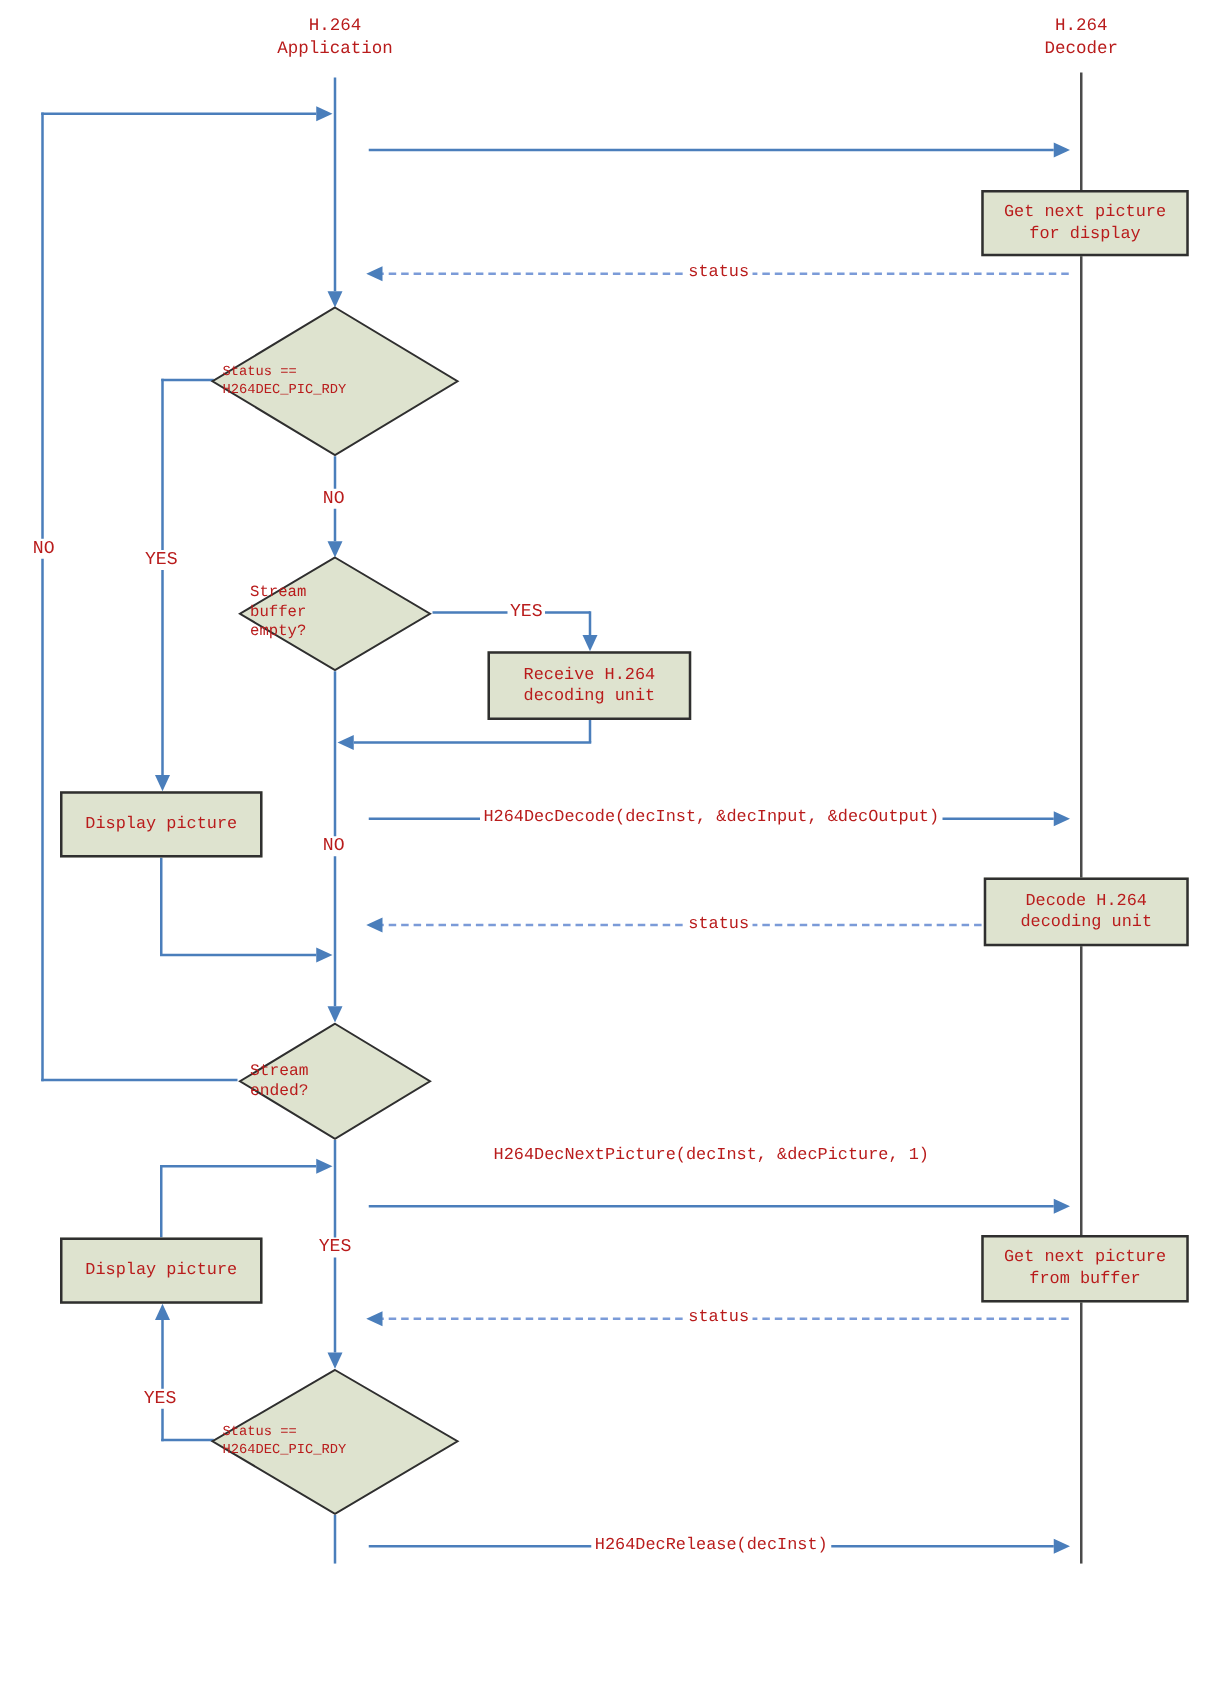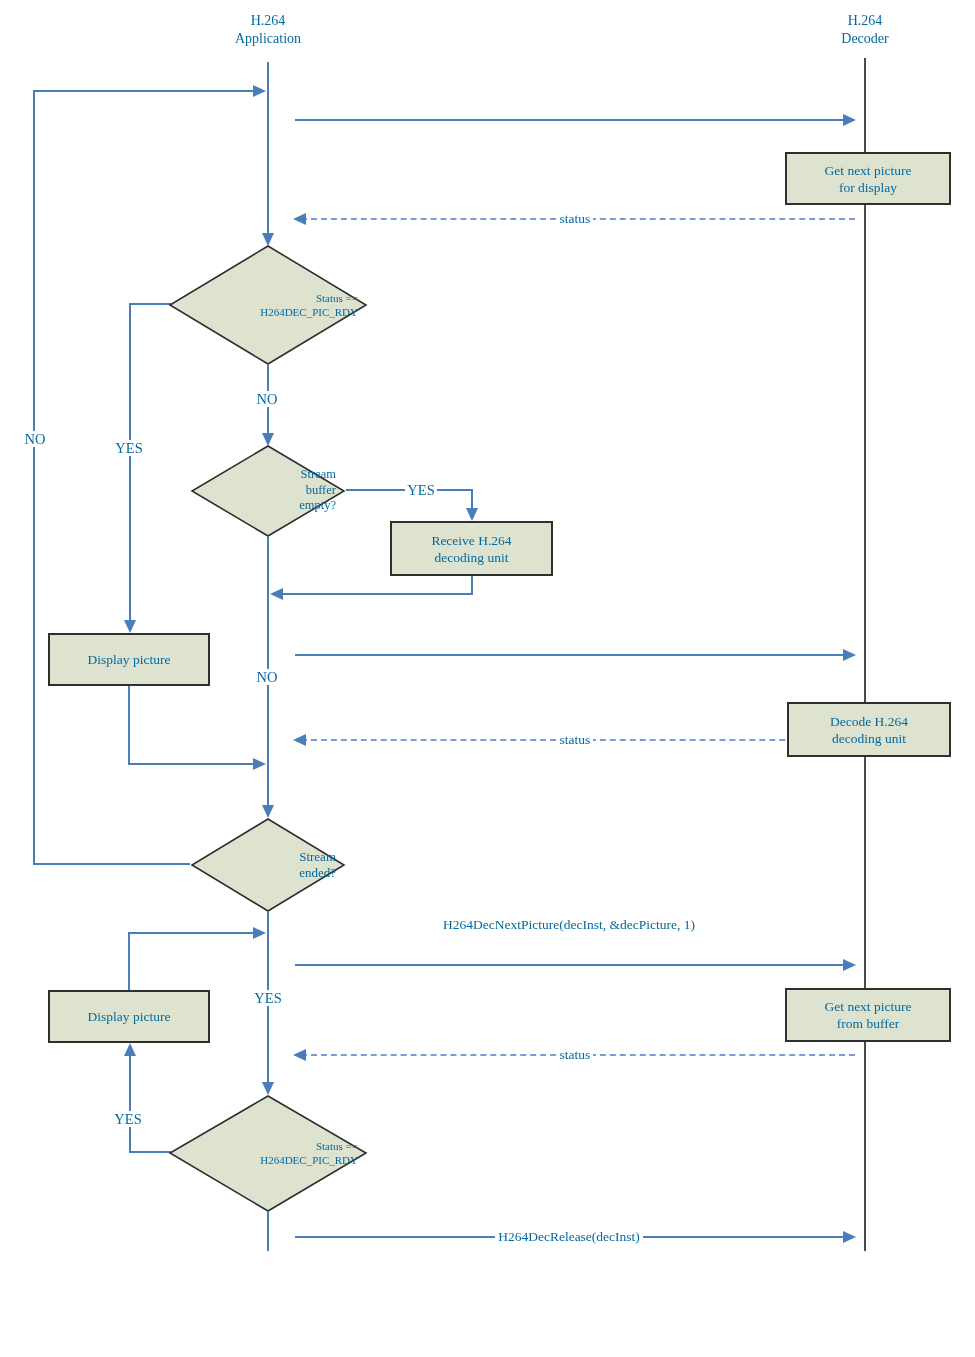--- a/index.html
+++ b/index.html
@@ -1,34 +1,34 @@
 <!DOCTYPE html>
 <html><head>
 <meta charset="utf-8">
 <style>
   html,body{margin:0;padding:0;background:#fff;}
   #canvas{position:relative;width:975px;height:1251px;background:#fff;overflow:hidden;
-          font-family:Liberation Serif, serif;color:#0369a1;}
+          font-family:Liberation Mono, monospace;color:#b91c1c;}
   
   .vl{position:absolute;width:2px;background:#4a7ebb;z-index:1;}
   .hl{position:absolute;height:2px;background:#4a7ebb;z-index:1;}
   .dark-vl{position:absolute;width:2px;background:#4a4a4a;z-index:0;}
   .dash{position:absolute;height:0;border-top:2px dashed #7b9bd8;z-index:1;}
   
   .ah{position:absolute;width:0;height:0;z-index:2;}
   .ah-r{border-top:6px solid transparent;border-bottom:6px solid transparent;border-left:13px solid #4a7ebb;}
   .ah-l{border-top:6px solid transparent;border-bottom:6px solid transparent;border-right:13px solid #4a7ebb;}
   .ah-d{border-left:6px solid transparent;border-right:6px solid transparent;border-top:13px solid #4a7ebb;}
   .ah-u{border-left:6px solid transparent;border-right:6px solid transparent;border-bottom:13px solid #4a7ebb;}
   
   .box{position:absolute;background:#dee3cf;border:2px solid #2f2f2f;display:flex;align-items:center;
        justify-content:center;text-align:center;font-size:13.5px;line-height:17px;z-index:3;
        white-space:pre-line;}
   .diamond{position:absolute;z-index:3;}
-  .dlabel{position:absolute;z-index:4;text-align:right;white-space:pre-line;}
+  .dlabel{position:absolute;z-index:4;text-align:left;white-space:pre-line;}
   .dlabel.small{font-size:11px;line-height:14px;}
   .dlabel.mid{font-size:12.5px;line-height:15.5px;}
   
   .lifeline-title{position:absolute;width:160px;text-align:center;font-size:14px;line-height:18px;z-index:3;}
   
   .msg{position:absolute;text-align:center;font-size:13.5px;line-height:18px;z-index:3;}
   .msg span{background:#fff;padding:0 3px;}
   
   .branch{position:absolute;text-align:center;font-size:14.5px;line-height:18px;z-index:4;}
   .branch span{background:#fff;padding:0 2px;}
@@ -105,20 +105,21 @@
   <div class="hl" style="left:283px;top:593px;width:190px;"></div>
   <div class="ah ah-l" style="left:270px;top:588px;"></div>
 
   <div class="box" style="left:48px;top:633px;width:158px;height:49px;">Display picture</div>
   <div class="vl" style="left:128px;top:686px;height:78px;"></div>
   <div class="hl" style="left:128px;top:763px;width:125px;"></div>
   <div class="ah ah-r" style="left:253px;top:758px;"></div>
 
   <div class="hl" style="left:295px;top:654px;width:548px;"></div>
   <div class="ah ah-r" style="left:843px;top:649px;"></div>
+  <div class="msg" style="left:295px;top:646px;width:548px;"><span>H264DecDecode(decInst, &amp;decInput, &amp;decOutput)</span></div>
   <div class="branch" style="left:243px;top:668px;width:48px;"><span>NO</span></div>
 
   <div class="box" style="left:787px;top:671px;width:160px;height:51px;margin-top:31px;">Decode H.264
 decoding unit</div>
 
   <div class="dash" style="left:301px;top:739px;width:554px;"></div>
   <div class="ah ah-l" style="left:293px;top:734px;"></div>
   <div class="msg" style="left:301px;top:731px;width:548px;"><span>status</span></div>
 
   <svg class="diamond" style="left:190px;top:818px;" width="156" height="94">

